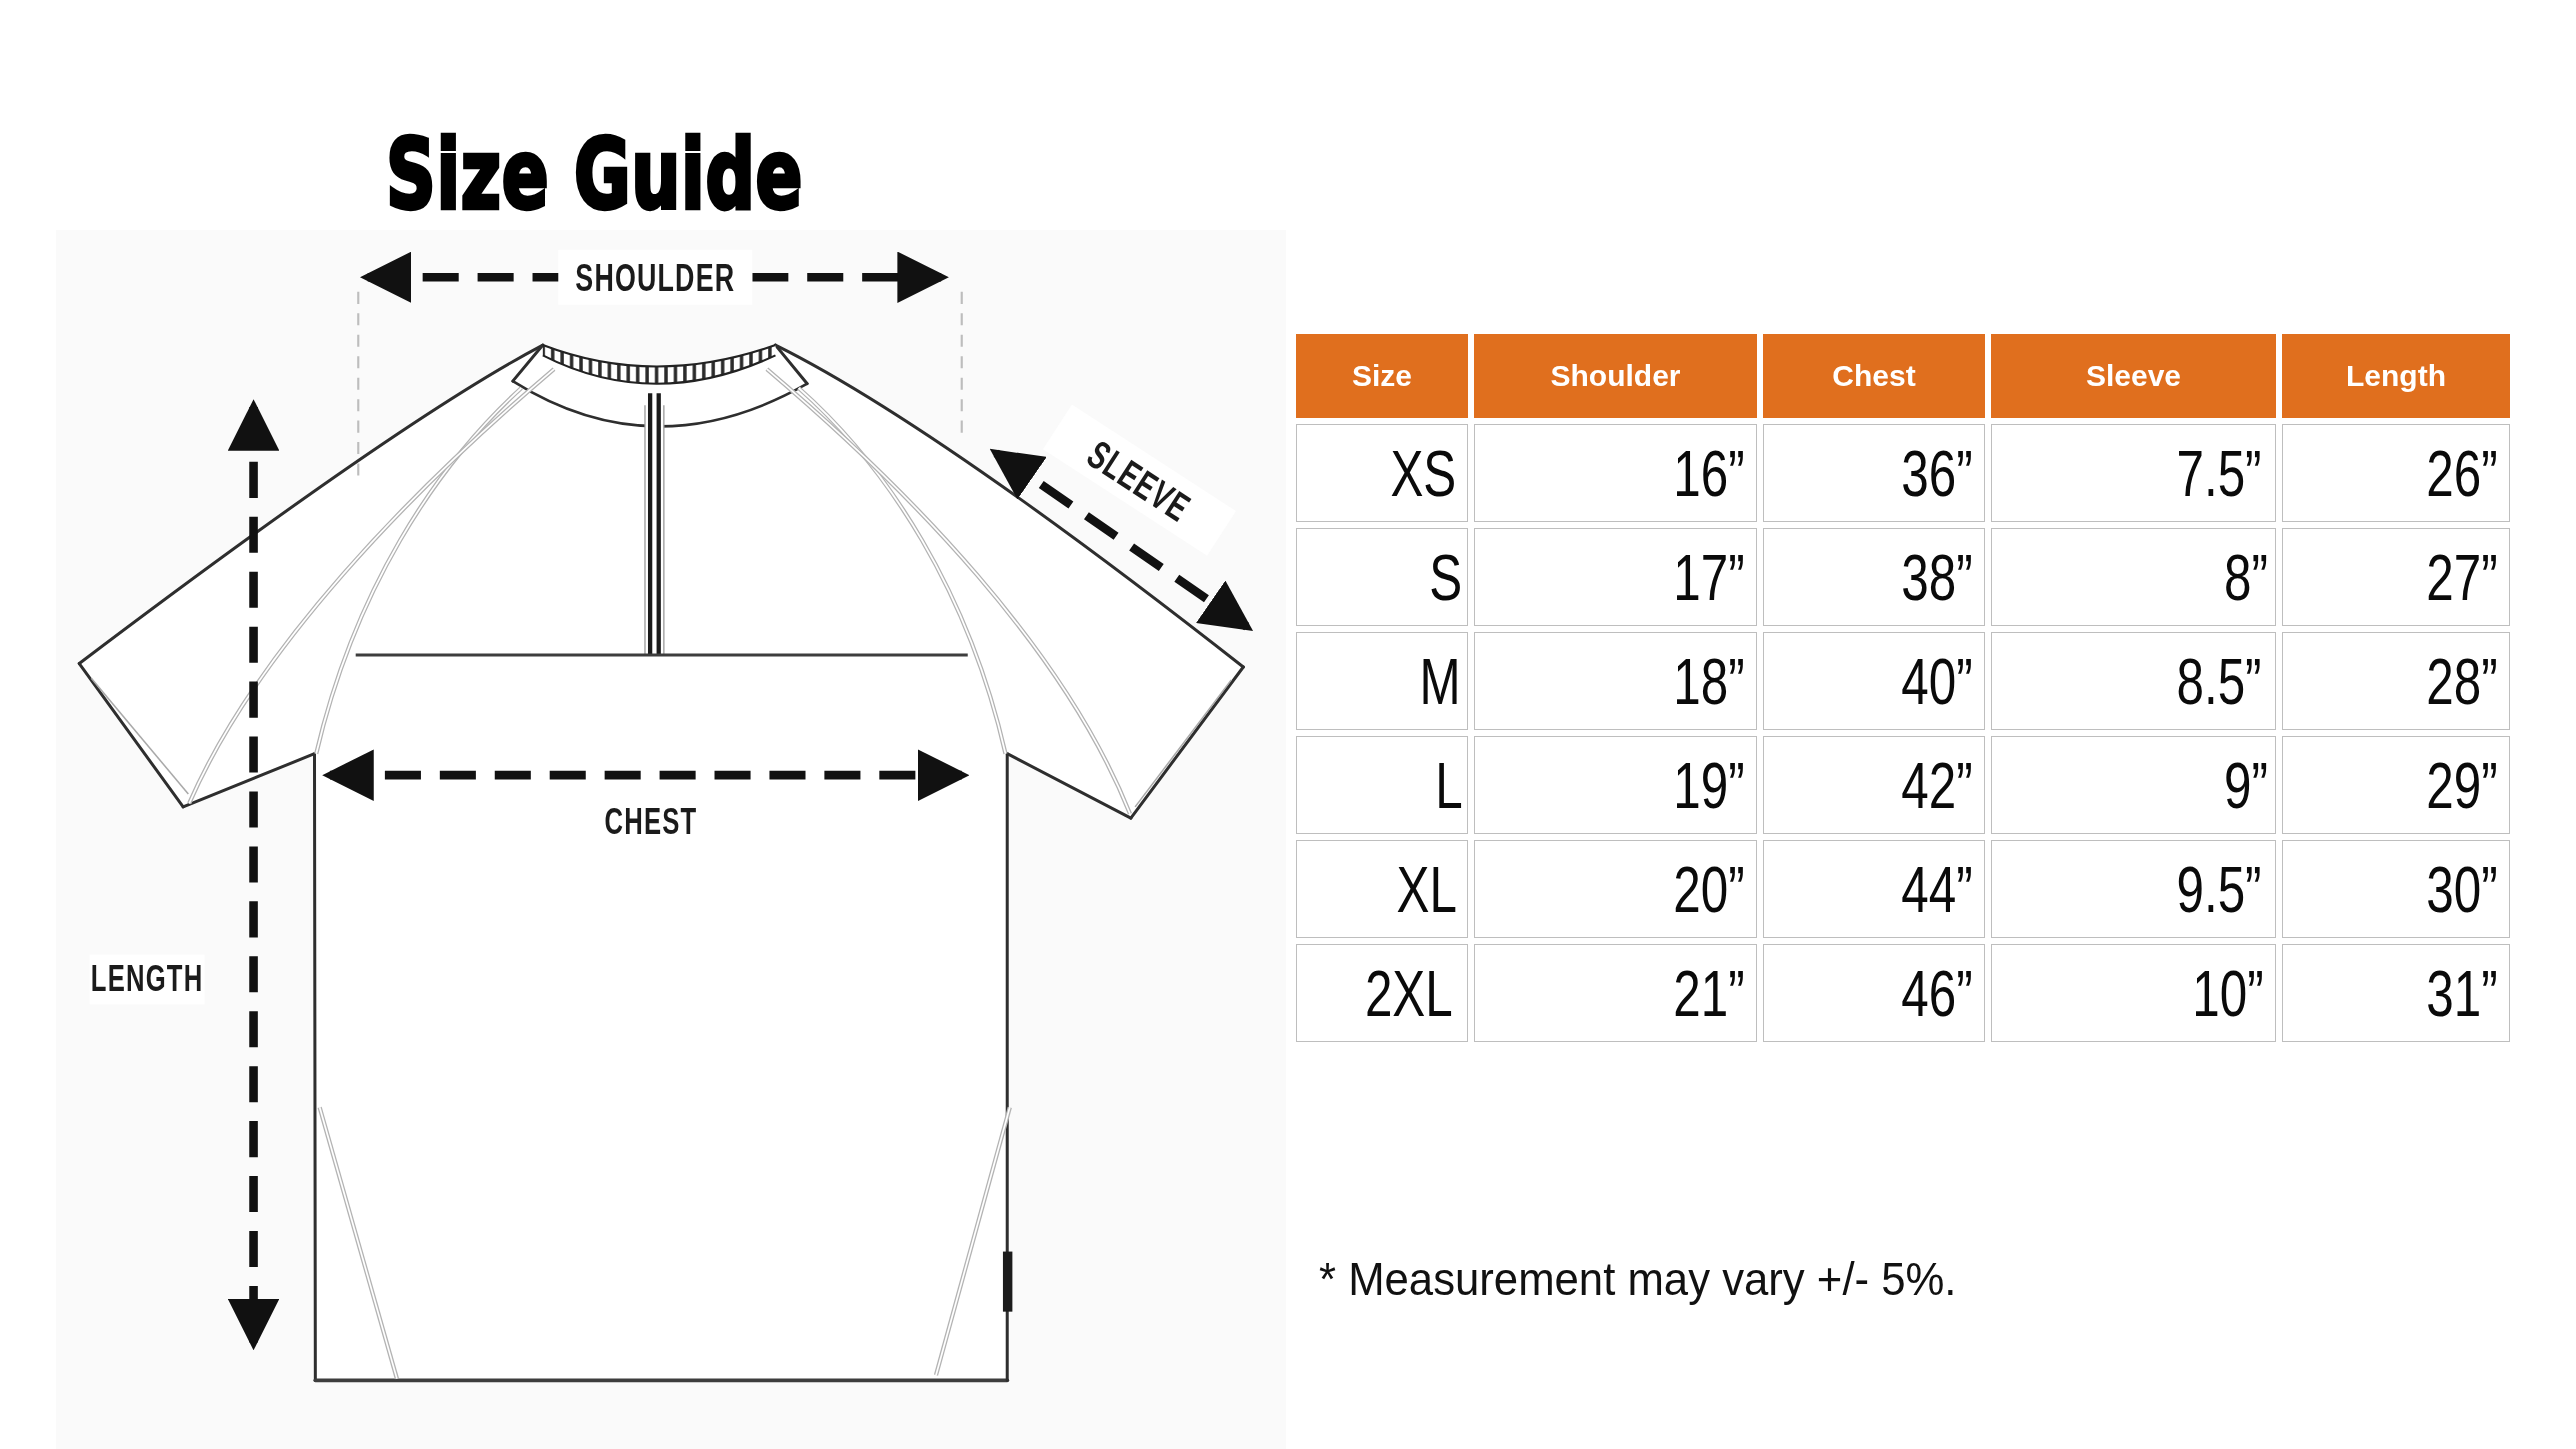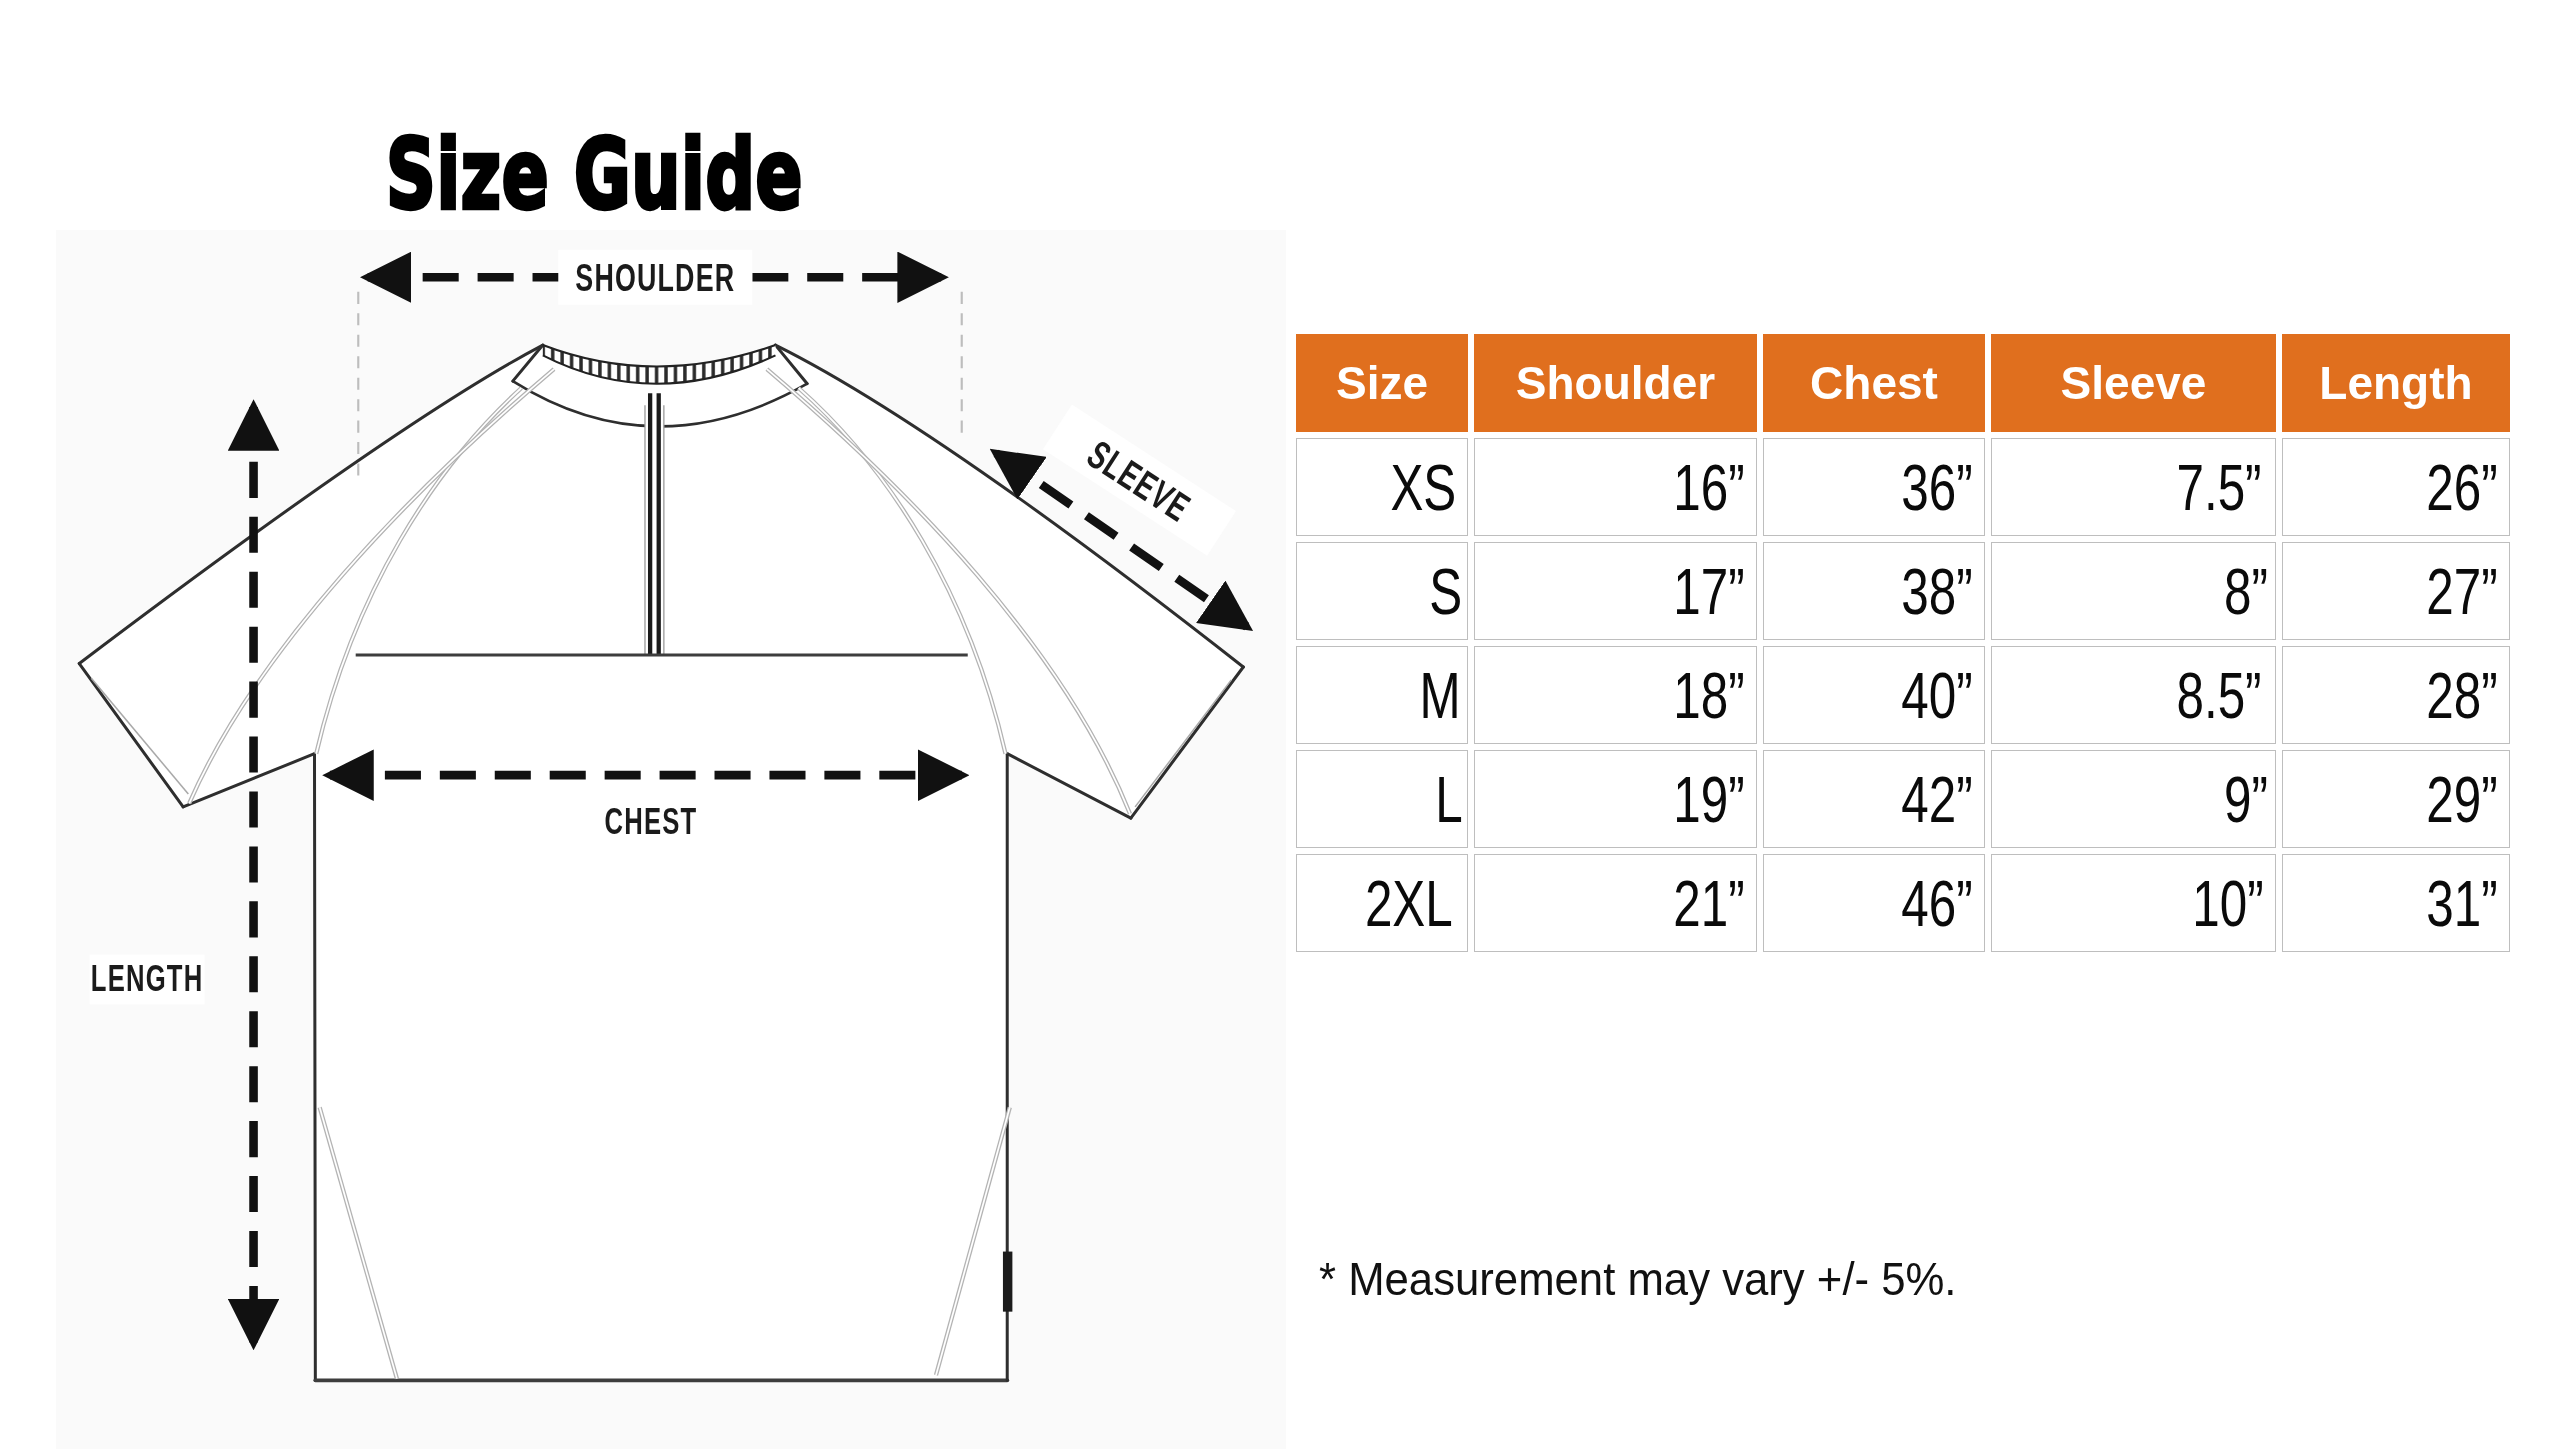--- a/index.html
+++ b/index.html
@@ -23,21 +23,21 @@
     font-family:"DejaVu Sans",sans-serif;font-weight:bold;font-size:96px;line-height:1;
     color:#000;-webkit-text-stroke:4.3px #000;letter-spacing:0.9px;
     transform:scaleX(0.72);transform-origin:left center;white-space:nowrap;
   }
   .size-table{
     position:absolute;left:1290px;top:328px;width:1226px;
     border-collapse:separate;border-spacing:6px;table-layout:fixed;
   }
   .size-table th{
     background:var(--header-bg);color:var(--header-text);
-    font-size:46px;font-weight:bold;height:98px;box-sizing:border-box;
+    font-size:30px;font-weight:bold;height:84px;box-sizing:border-box;
     text-align:center;vertical-align:middle;padding:4px;
   }
   .size-table td{
     background:#fff;border:1.7px solid var(--table-border);
     font-size:65px;font-weight:normal;color:#0a0a0a;height:98px;box-sizing:border-box;
     text-align:right;vertical-align:middle;padding:0;
   }
   .cnd{display:inline-block;transform:scaleX(0.76);transform-origin:center;white-space:nowrap;}
   .note{
     position:absolute;left:1319px;top:1252px;font-size:46px;color:var(--note-text);
@@ -191,20 +191,27 @@
         <td><span class="cnd">28”</span></td>
       </tr>
       <tr>
         <td><span class="cnd">L</span></td>
         <td><span class="cnd">19”</span></td>
         <td><span class="cnd">42”</span></td>
         <td><span class="cnd">9”</span></td>
         <td><span class="cnd">29”</span></td>
       </tr>
       <tr>
+        <td><span class="cnd">XL</span></td>
+        <td><span class="cnd">20”</span></td>
+        <td><span class="cnd">44”</span></td>
+        <td><span class="cnd">9.5”</span></td>
+        <td><span class="cnd">30”</span></td>
+      </tr>
+      <tr>
         <td><span class="cnd">2XL</span></td>
         <td><span class="cnd">21”</span></td>
         <td><span class="cnd">46”</span></td>
         <td><span class="cnd">10”</span></td>
         <td><span class="cnd">31”</span></td>
       </tr>
     </tbody>
   </table>
 
   <div class="note">* Measurement may vary +/- 5%.</div>

